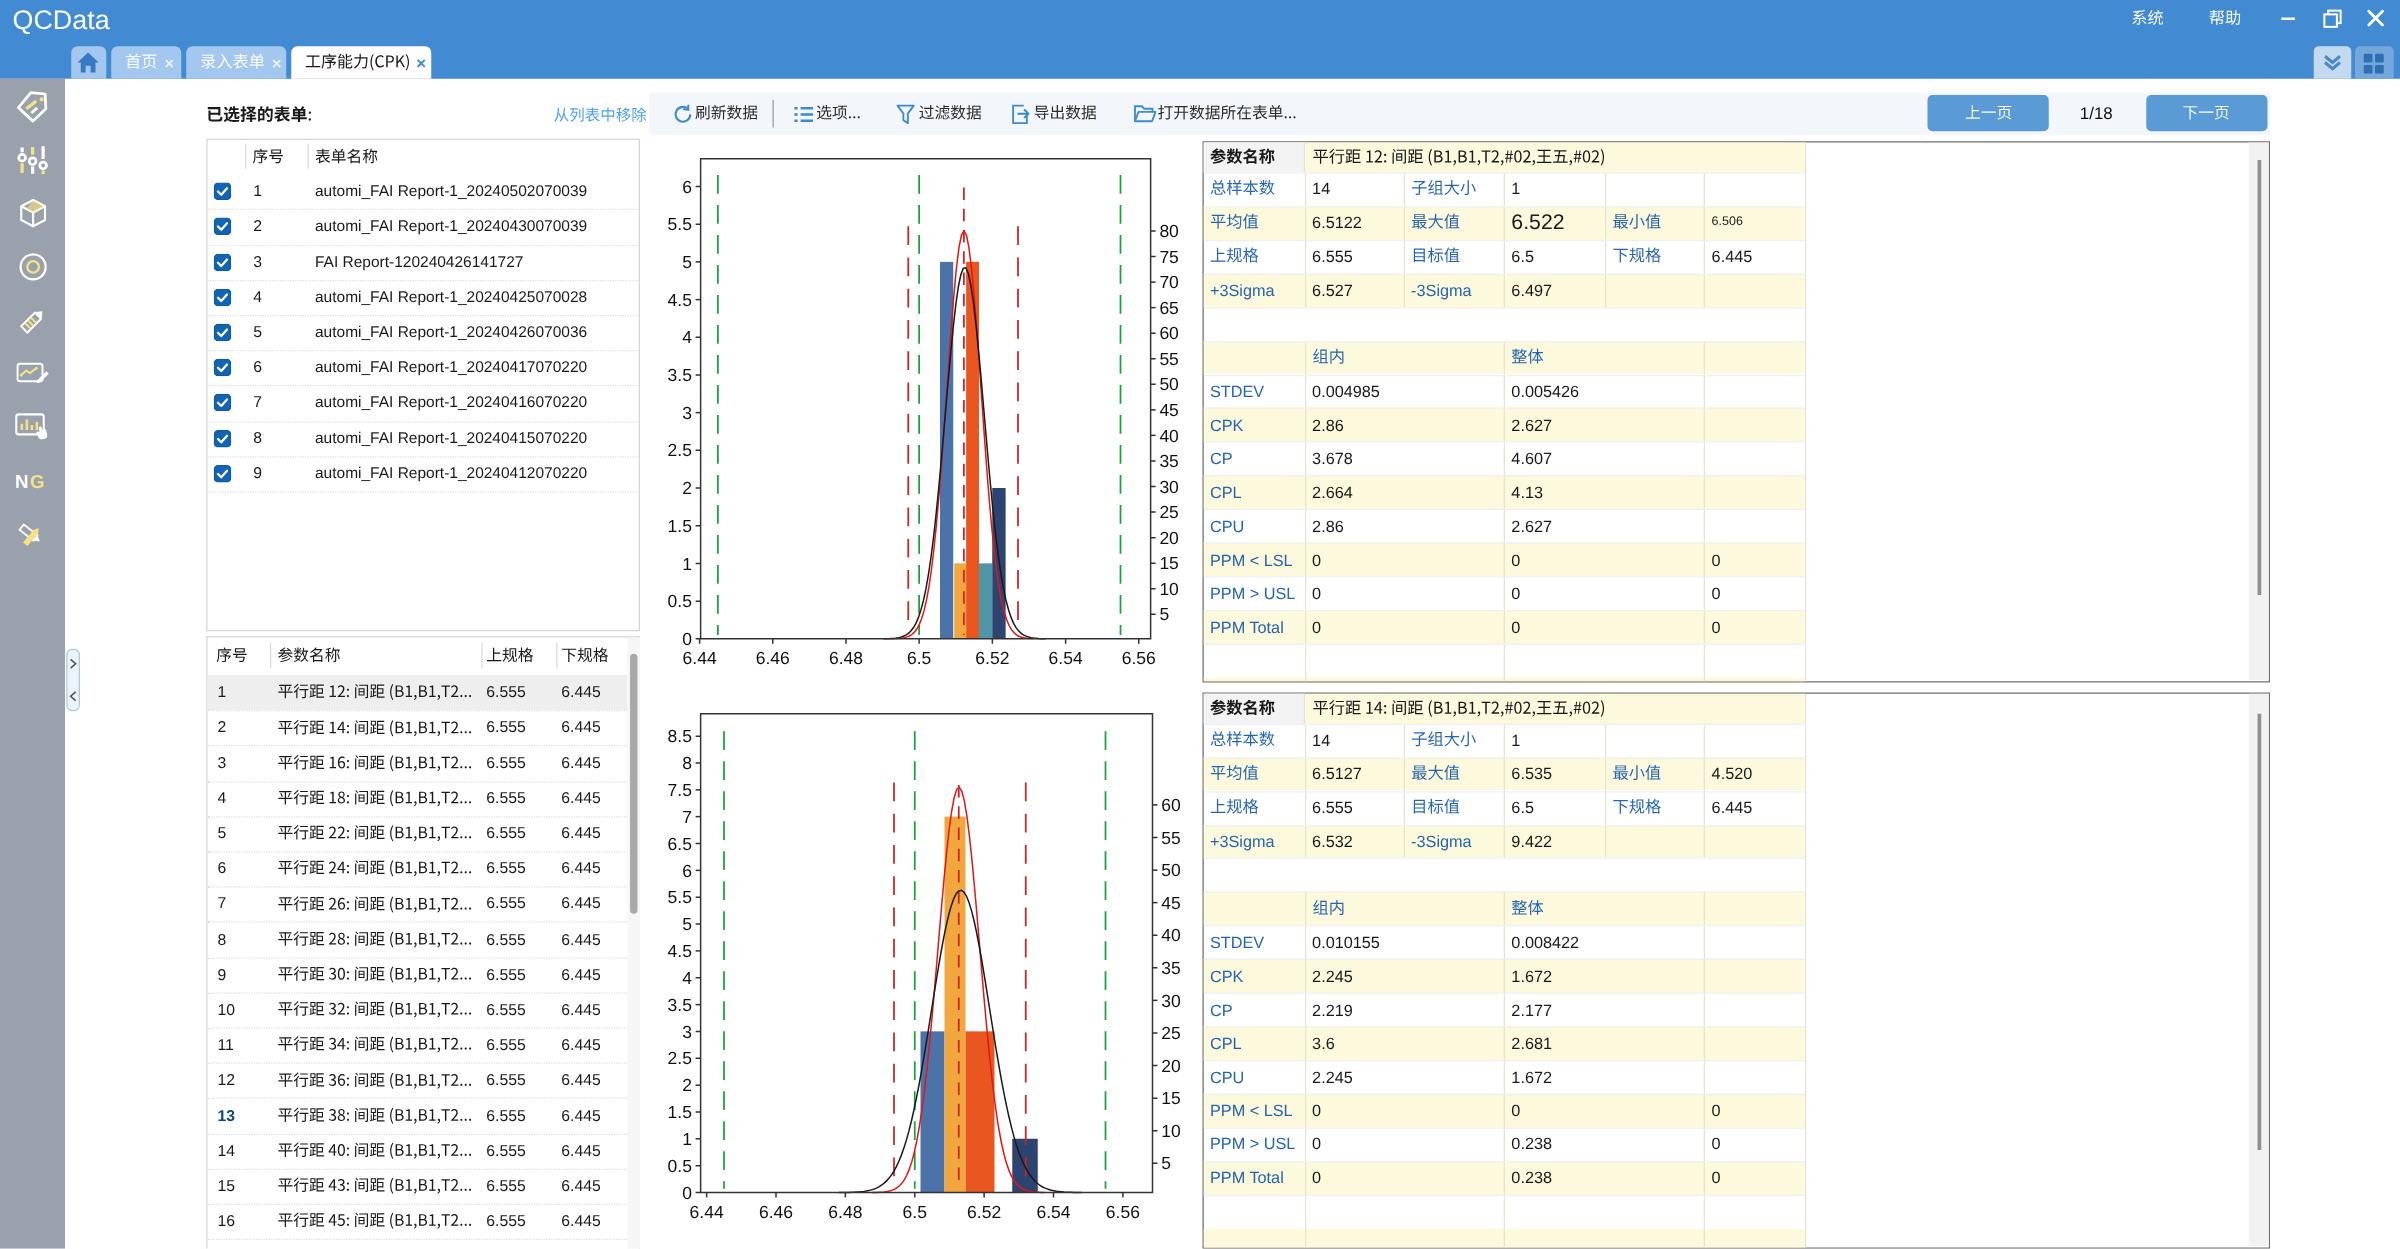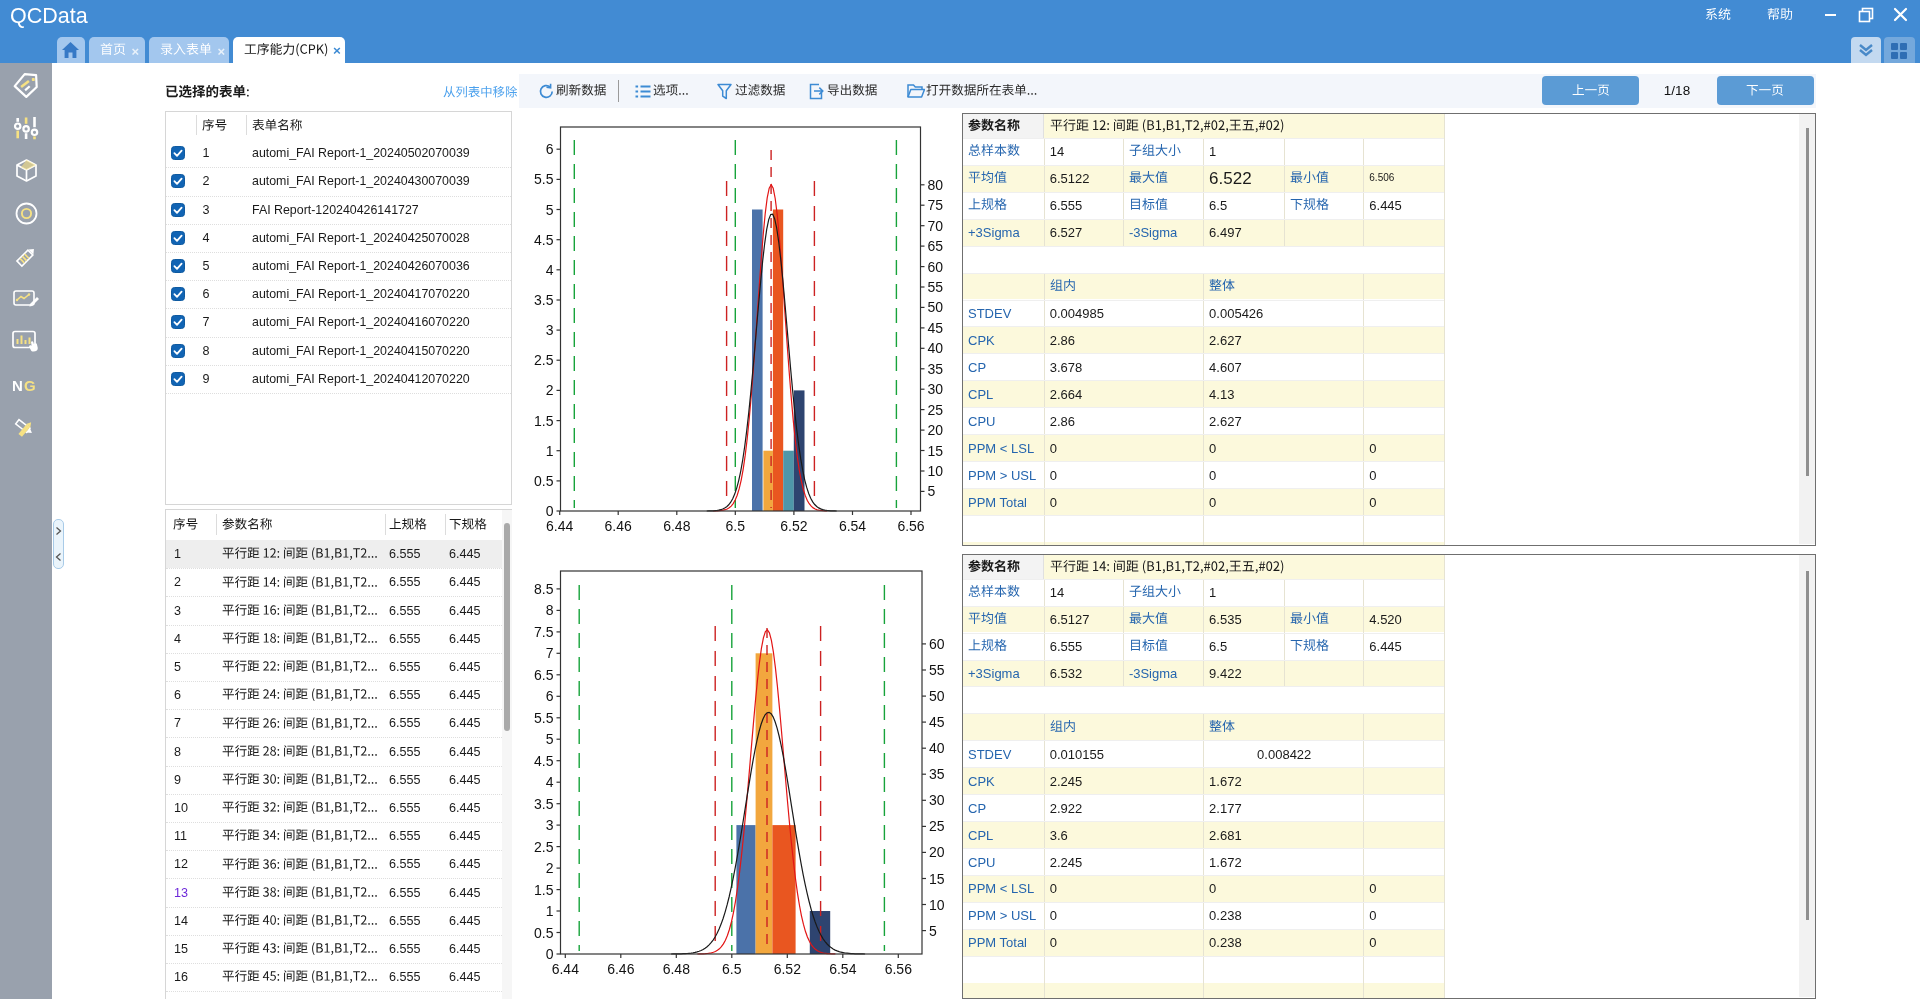--- a/index.html
+++ b/index.html
@@ -796,21 +796,21 @@
       <use href="#r54" x="10378"></use>
       <use href="#r32" x="10977"></use>
       <use href="#r2e" x="11532"></use>
       <use href="#r2e" x="11810"></use>
       <use href="#r2e" x="12088"></use>
     </g>
   </svg>
 <div class="t" style="left:389px;top:864.3px;font-size:12.6px;color:#1a1a1a;transform:translateY(-50%);">6.555</div>
 <div class="t" style="left:449px;top:864.3px;font-size:12.6px;color:#1a1a1a;transform:translateY(-50%);">6.445</div>
 <div class="a" style="left:166px;top:878.4px;width:336px;height:0;border-top:1px dotted #dedede"></div>
-<div class="t" style="left:174px;top:892.5px;font-size:12.6px;color:#6d28d9;transform:translateY(-50%);">13</div>
+<div class="t" style="left:174px;top:892.5px;font-size:12.6px;color:#0c4a6e;transform:translateY(-50%);font-weight:bold;">13</div>
 <svg class="k" style="left:222px;top:884.7px" width="157.8" height="16.4">
     <g fill="#1a1a1a" transform="translate(0,11.6) scale(0.012600)">
       <use href="#r5e73" x="0"></use>
       <use href="#r884c" x="1000"></use>
       <use href="#r8ddd" x="2000"></use>
       <use href="#r33" x="3224"></use>
       <use href="#r38" x="3779"></use>
       <use href="#r3a" x="4334"></use>
       <use href="#r95f4" x="4836"></use>
       <use href="#r8ddd" x="5836"></use>
@@ -1441,26 +1441,26 @@
     </g>
   </svg>
 <svg class="k" style="left:1209.1px;top:718.8px" width="28" height="16.9">
     <g fill="#2565ae" transform="translate(0,11.9) scale(0.013000)">
       <use href="#r6574" x="0"></use>
       <use href="#r4f53" x="1000"></use>
     </g>
   </svg>
 <div class="t" style="left:968px;top:753.7px;font-size:13px;color:#2565ae;transform:translateY(-50%);">STDEV</div>
 <div class="t" style="left:1049.7px;top:753.7px;font-size:13px;color:#1a1a1a;transform:translateY(-50%);">0.010155</div>
-<div class="t" style="left:1209.1px;top:753.7px;font-size:13px;color:#1a1a1a;transform:translateY(-50%);margin-left:48px;">0.008422</div>
+<div class="t" style="left:1209.1px;top:753.7px;font-size:13px;color:#1a1a1a;transform:translateY(-50%);">0.008422</div>
 <div class="t" style="left:968px;top:780.7px;font-size:13px;color:#2565ae;transform:translateY(-50%);">CPK</div>
 <div class="t" style="left:1049.7px;top:780.7px;font-size:13px;color:#1a1a1a;transform:translateY(-50%);">2.245</div>
 <div class="t" style="left:1209.1px;top:780.7px;font-size:13px;color:#1a1a1a;transform:translateY(-50%);">1.672</div>
 <div class="t" style="left:968px;top:807.6px;font-size:13px;color:#2565ae;transform:translateY(-50%);">CP</div>
-<div class="t" style="left:1049.7px;top:807.6px;font-size:13px;color:#1a1a1a;transform:translateY(-50%);">2.922</div>
+<div class="t" style="left:1049.7px;top:807.6px;font-size:13px;color:#1a1a1a;transform:translateY(-50%);">2.219</div>
 <div class="t" style="left:1209.1px;top:807.6px;font-size:13px;color:#1a1a1a;transform:translateY(-50%);">2.177</div>
 <div class="t" style="left:968px;top:834.5px;font-size:13px;color:#2565ae;transform:translateY(-50%);">CPL</div>
 <div class="t" style="left:1049.7px;top:834.5px;font-size:13px;color:#1a1a1a;transform:translateY(-50%);">3.6</div>
 <div class="t" style="left:1209.1px;top:834.5px;font-size:13px;color:#1a1a1a;transform:translateY(-50%);">2.681</div>
 <div class="t" style="left:968px;top:861.5px;font-size:13px;color:#2565ae;transform:translateY(-50%);">CPU</div>
 <div class="t" style="left:1049.7px;top:861.5px;font-size:13px;color:#1a1a1a;transform:translateY(-50%);">2.245</div>
 <div class="t" style="left:1209.1px;top:861.5px;font-size:13px;color:#1a1a1a;transform:translateY(-50%);">1.672</div>
 <div class="t" style="left:968px;top:888.4px;font-size:13px;color:#2565ae;transform:translateY(-50%);">PPM &lt; LSL</div>
 <div class="t" style="left:1049.7px;top:888.4px;font-size:13px;color:#1a1a1a;transform:translateY(-50%);">0</div>
 <div class="t" style="left:1209.1px;top:888.4px;font-size:13px;color:#1a1a1a;transform:translateY(-50%);">0</div>

